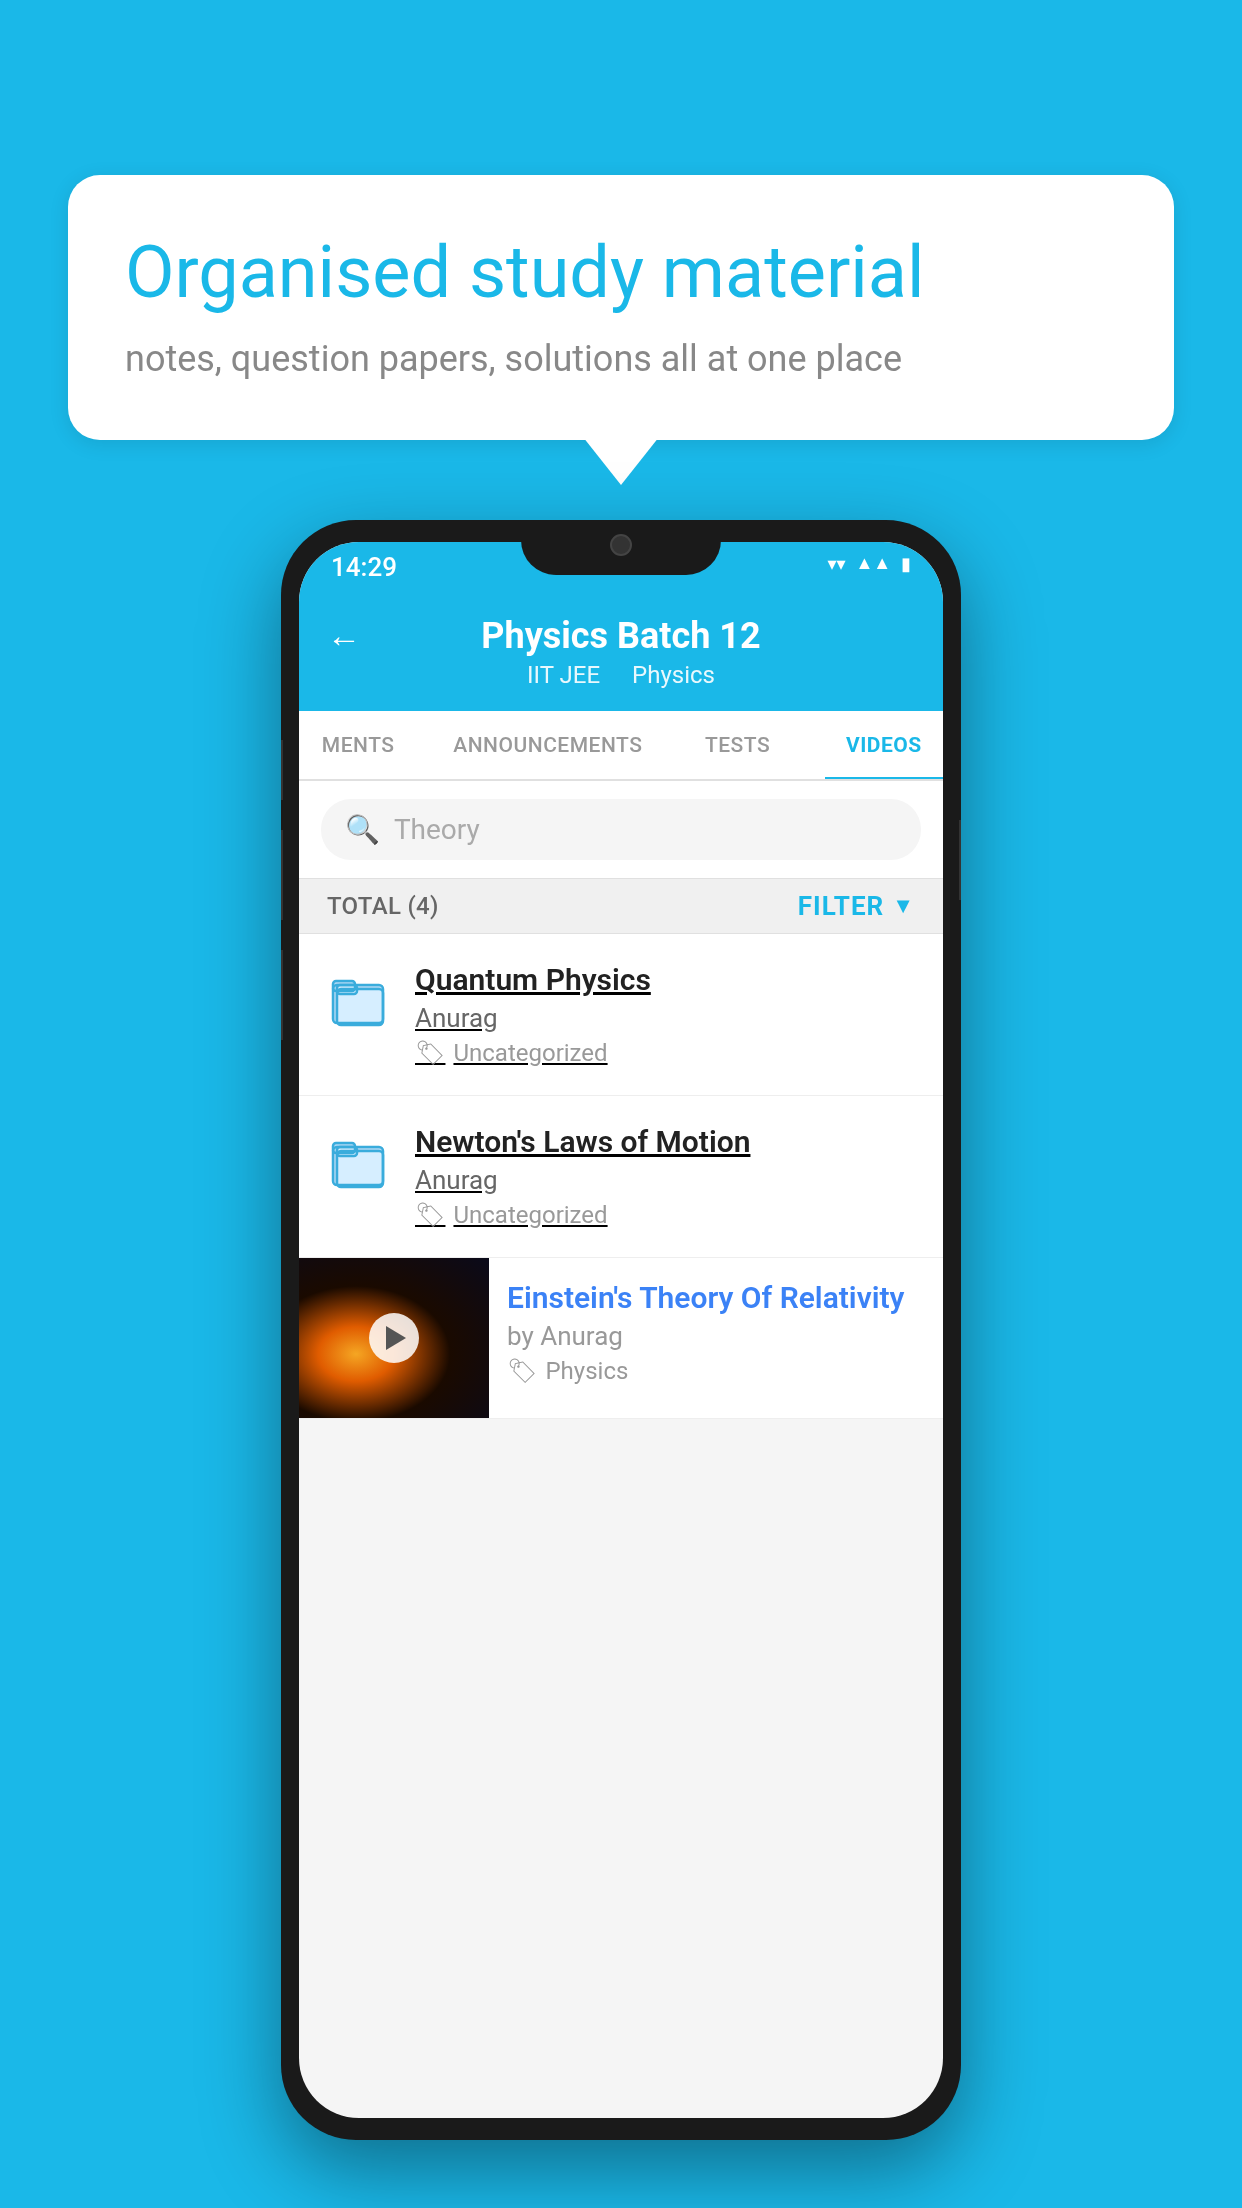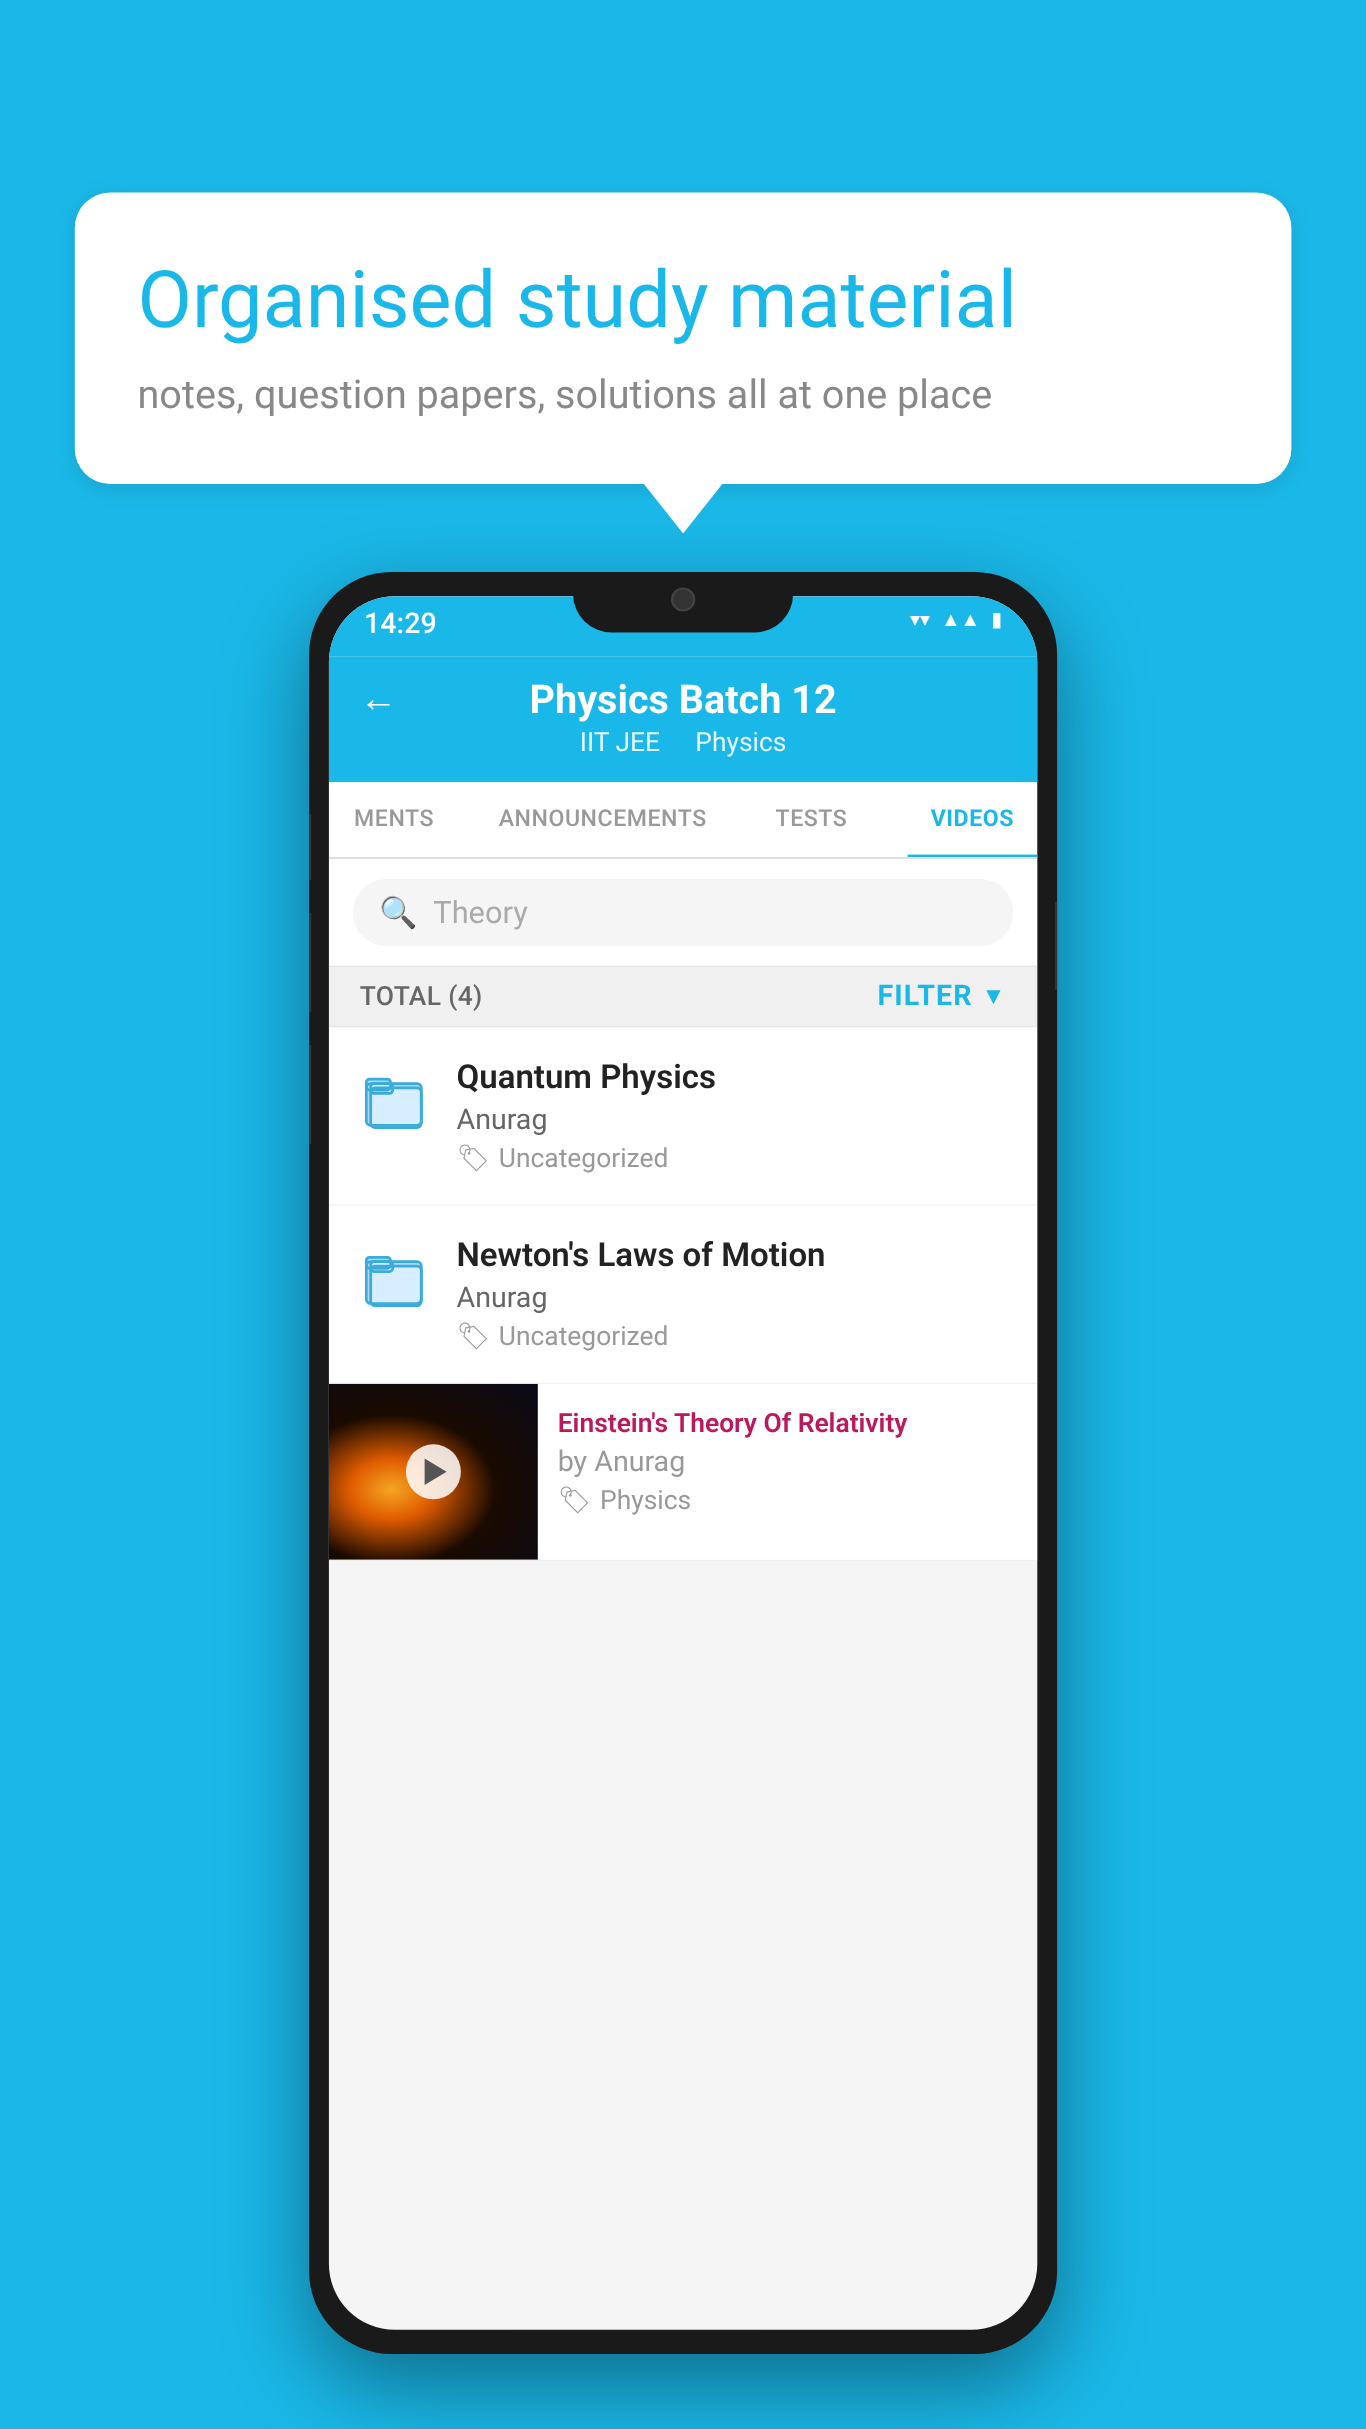--- a/index.html
+++ b/index.html
@@ -243,20 +243,21 @@
       flex: 1;
     }
 
     .list-item {
       display: flex;
       align-items: flex-start;
       padding: 28px 24px;
       border-bottom: 1px solid #eeeeee;
       gap: 22px;
       cursor: pointer;
+      text-decoration: underline;
     }
 
     .item-icon-wrap {
       width: 70px;
       height: 75px;
       flex-shrink: 0;
       display: flex;
       align-items: center;
       justify-content: center;
     }
@@ -330,23 +331,23 @@
       border-top: 12px solid transparent;
       border-bottom: 12px solid transparent;
       border-left: 20px solid #555;
       margin-left: 4px;
     }
     .video-item-content {
       flex: 1;
       padding: 22px 18px;
     }
     .video-item-title {
-      font-size: 24px;
+      font-size: 30px;
       font-weight: 600;
-      color: #be185d;
+      color: #3b82f6;
       margin-bottom: 6px;
     }
     .video-item-author {
       font-size: 26px;
       color: #999;
       margin-bottom: 6px;
     }
     .video-item-tag {
       display: flex;
       align-items: center;

